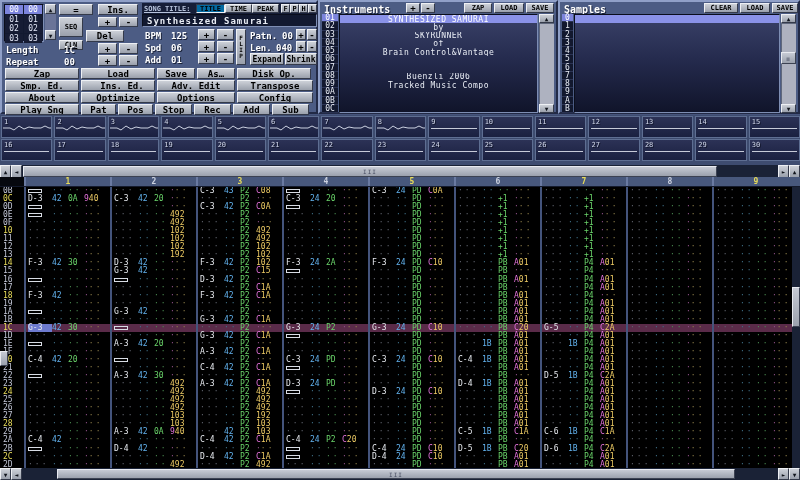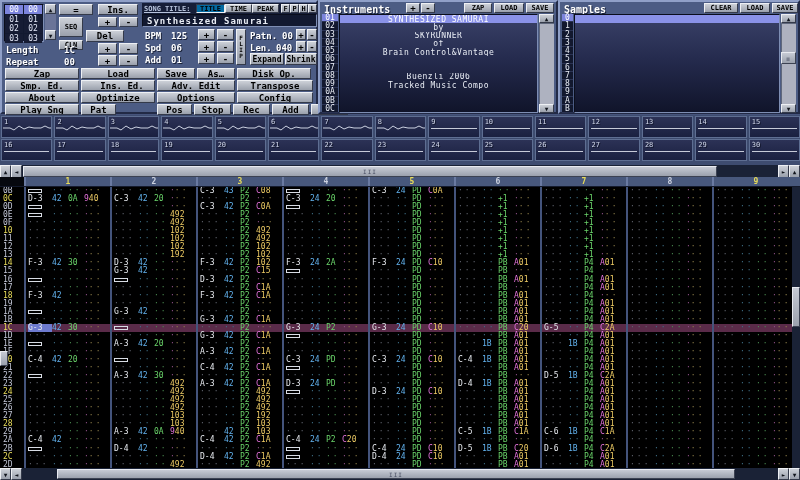--- a/index.html
+++ b/index.html
@@ -177,21 +177,21 @@
         </div>
         <div class="mrow" style="top: 90px;">
           <div class="btn" style="width: 74px; height: 11px;">About</div>
           <div class="btn" style="width: 74px; height: 11px;">Optimize</div>
           <div class="btn" style="width: 78px; height: 11px;">Options</div>
           <div class="btn" style="width: 76px; height: 11px;">Config</div>
         </div>
         <div class="mrow" style="top: 102px;">
           <div class="btn" style="width: 74px; height: 11px;">Play Sng</div>
           <div class="btn" style="width: 35px; height: 11px;">Pat</div>
-          <div class="btn" style="width: 35px; height: 11px; margin-left: 39px;">Pos</div>
+          <div class="btn" style="width: 35px; height: 11px;">Pos</div>
           <div class="btn" style="width: 37px; height: 11px;">Stop</div>
           <div class="btn" style="width: 37px; height: 11px;">Rec</div>
           <div class="btn" style="width: 37px; height: 11px;">Add</div>
           <div class="btn" style="width: 37px; height: 11px;">Sub</div>
         </div>
       </div>
   </div>
 
   <div class="abs panel" style="left:318px;top:0;width:240px;height:114px;">
     <div class="abs lbl" style="left:4px;top:2px;font-size:10px;">Instruments</div>

